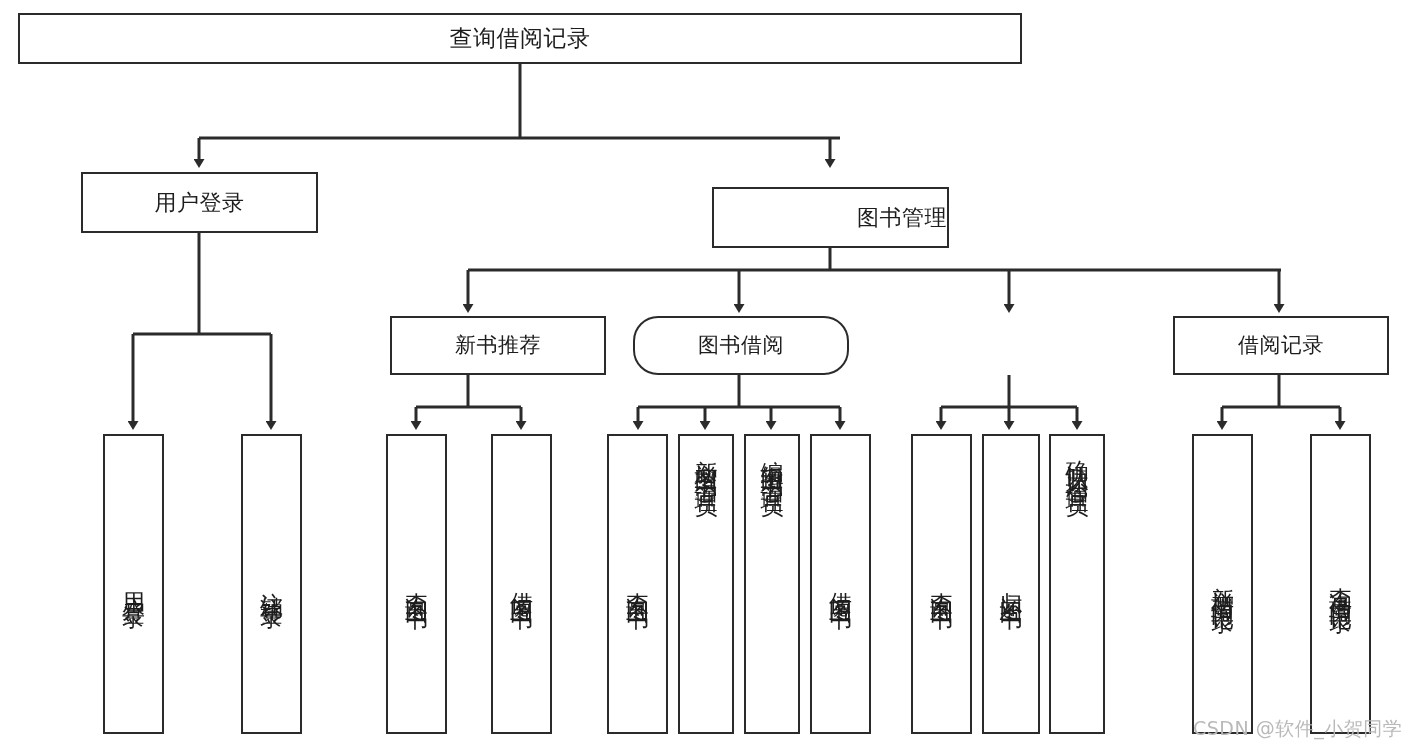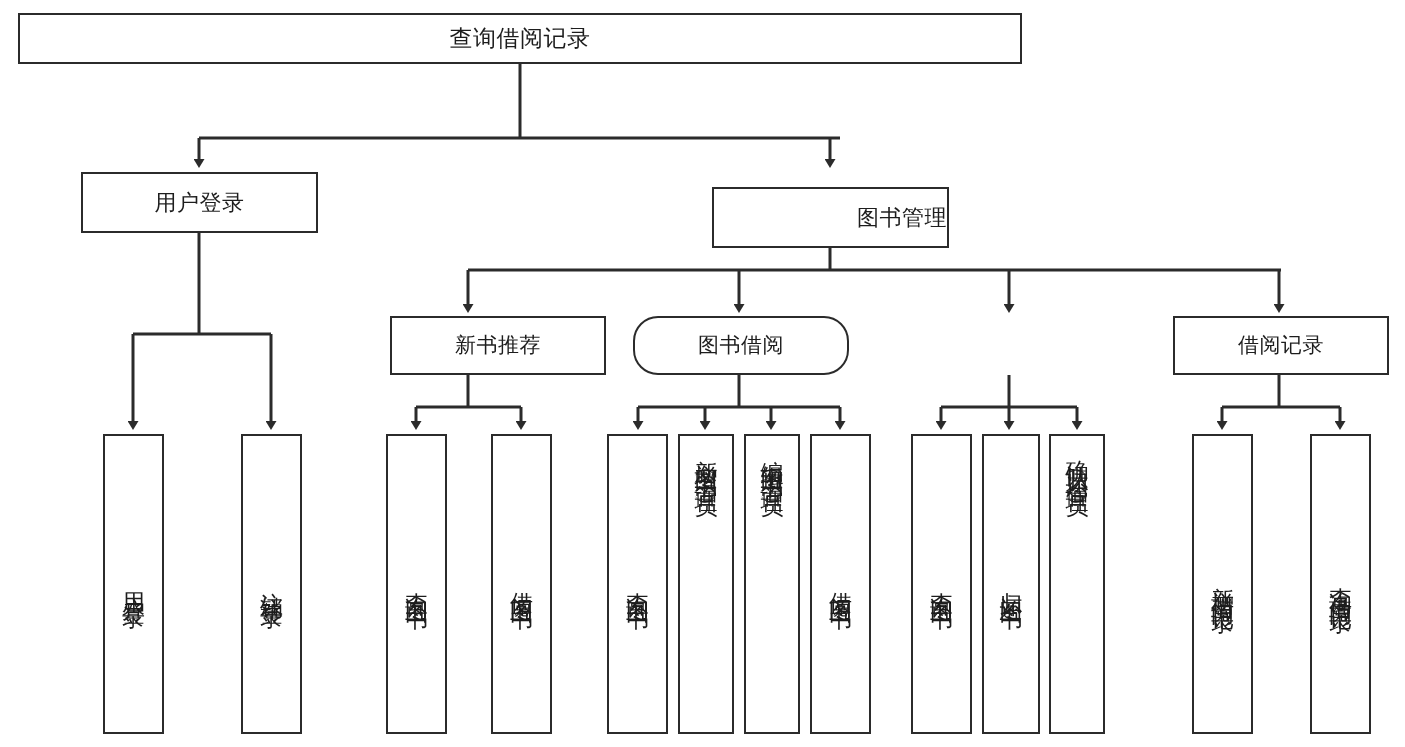--- a/index.html
+++ b/index.html
@@ -190,14 +190,15 @@
     <span class="node-label">确认归还（管理员）</span>
   </div>
 
   <div class="node leaf centered" style="left:1192px; top:434px; width:61px; height:300px;">
     <span class="node-label">新增借阅记录</span>
   </div>
   <div class="node leaf centered" style="left:1310px; top:434px; width:61px; height:300px;">
     <span class="node-label">查询借阅记录</span>
   </div>
 
+  <div class="watermark" style="left:1193px; top:716px;">CSDN @软件_小贺同学</div>
 
 </div>
 
 </body></html>

